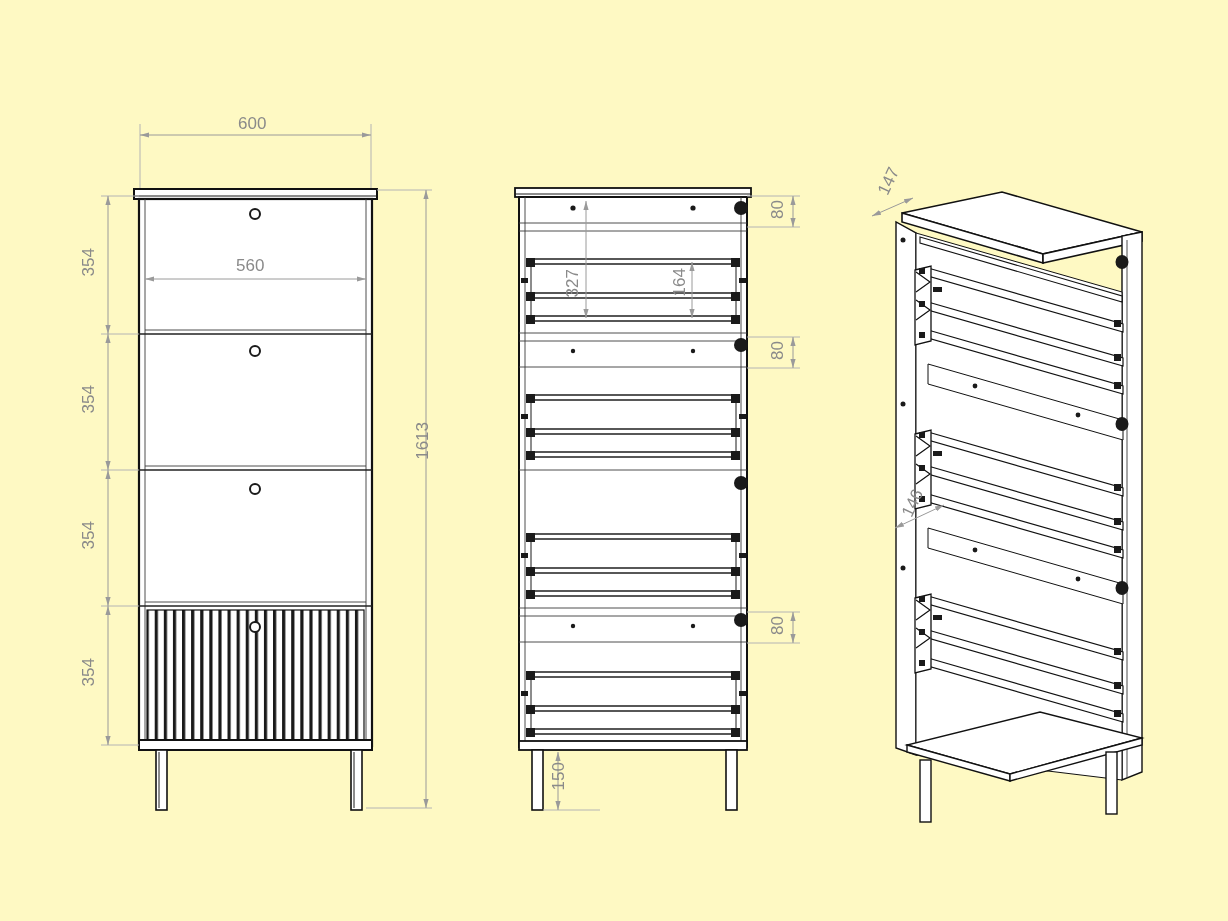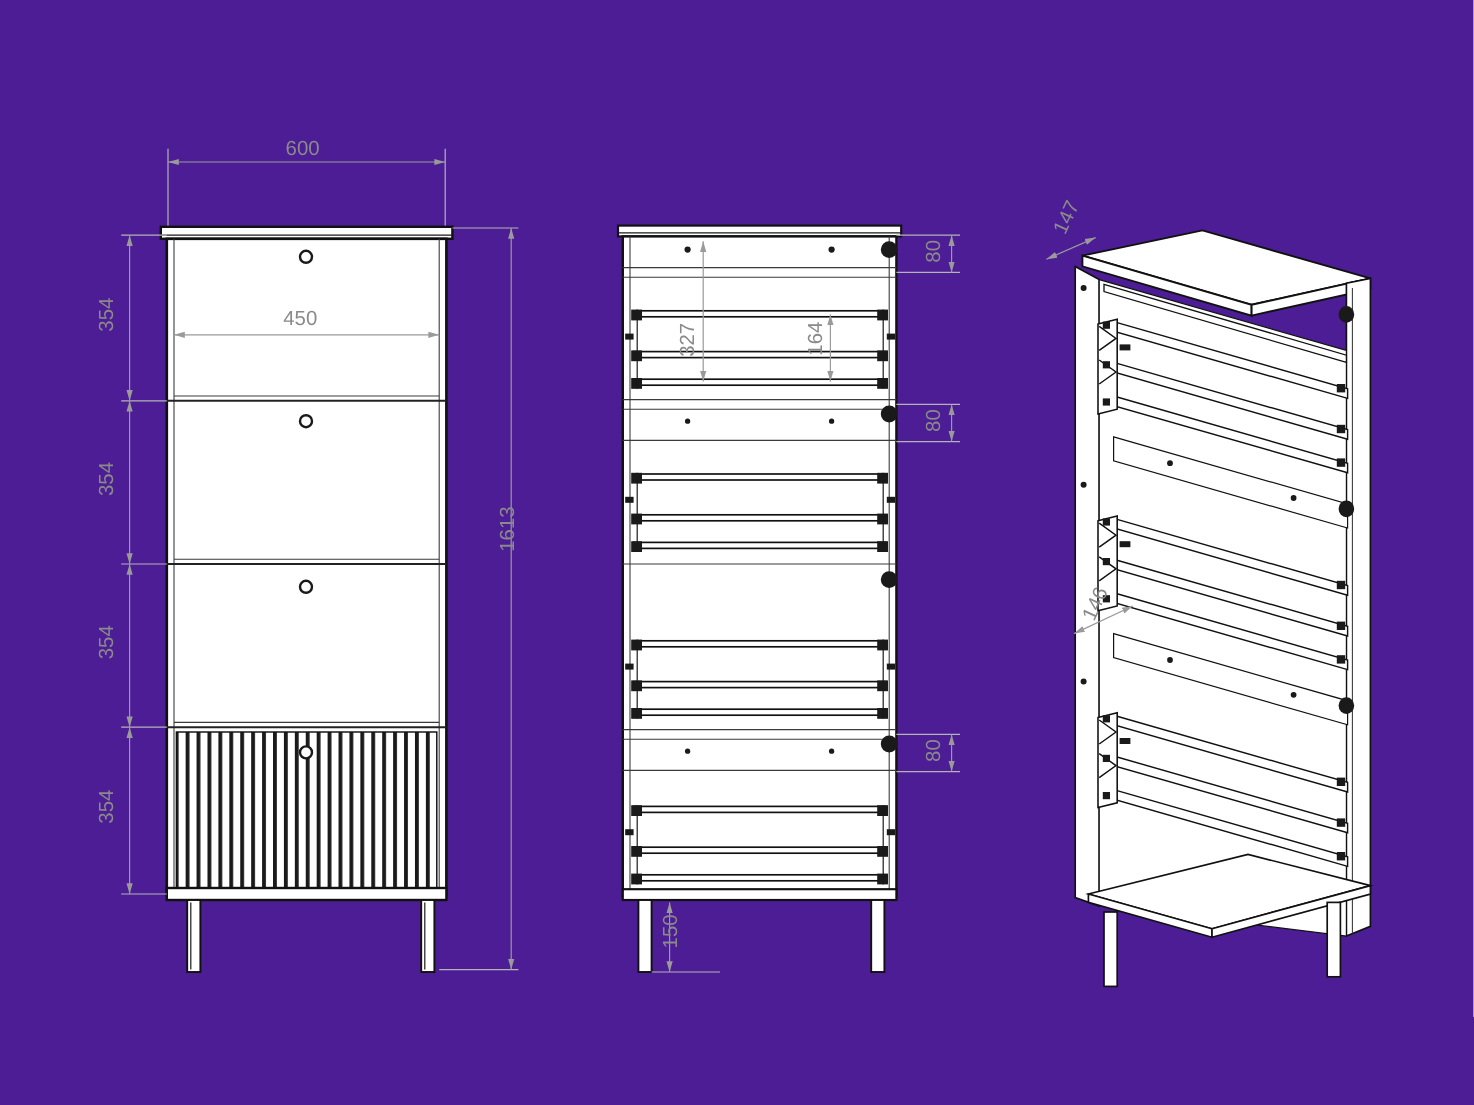--- a/index.html
+++ b/index.html
@@ -12,21 +12,21 @@
     width: 1228px;
     height: 921px;
     font-family: "Liberation Sans", sans-serif;
     overflow: hidden;
     position: relative;
   }
   #sheet {
     position: relative;
     width: 1228px;
     height: 921px;
-    background: #4c1d95;
+    background: #fef9c3;
   }
   svg#drawing {
     position: absolute;
     left: 0;
     top: 0;
     width: 1228px;
     height: 921px;
     display: block;
   }
   .dim-line {
@@ -369,21 +369,21 @@
       <g>
         <line class="dim-line" x1="895" y1="528" x2="944" y2="505" marker-start="url(#arrR)" marker-end="url(#arrL)"></line>
       </g>
     </g>
   </svg>
 
   <div class="labels">
 
     <span style="position:absolute;left:238px;top:114px;font-size:17px;color:#8a8a8a;font-family:'Liberation Sans',sans-serif;">600</span>
 
-    <span style="position:absolute;left:236px;top:256px;font-size:17px;color:#8a8a8a;font-family:'Liberation Sans',sans-serif;">450</span>
+    <span style="position:absolute;left:236px;top:256px;font-size:17px;color:#8a8a8a;font-family:'Liberation Sans',sans-serif;">560</span>
 
     <span style="position:absolute;left:79px;top:248px;font-size:17px;color:#8a8a8a;font-family:'Liberation Sans',sans-serif;writing-mode:vertical-rl;transform:rotate(180deg);">354</span>
     <span style="position:absolute;left:79px;top:385px;font-size:17px;color:#8a8a8a;font-family:'Liberation Sans',sans-serif;writing-mode:vertical-rl;transform:rotate(180deg);">354</span>
     <span style="position:absolute;left:79px;top:521px;font-size:17px;color:#8a8a8a;font-family:'Liberation Sans',sans-serif;writing-mode:vertical-rl;transform:rotate(180deg);">354</span>
     <span style="position:absolute;left:79px;top:658px;font-size:17px;color:#8a8a8a;font-family:'Liberation Sans',sans-serif;writing-mode:vertical-rl;transform:rotate(180deg);">354</span>
 
     <span style="position:absolute;left:413px;top:422px;font-size:17px;color:#8a8a8a;font-family:'Liberation Sans',sans-serif;writing-mode:vertical-rl;transform:rotate(180deg);">1613</span>
 
     <span style="position:absolute;left:563px;top:269px;font-size:17px;color:#8a8a8a;font-family:'Liberation Sans',sans-serif;writing-mode:vertical-rl;transform:rotate(180deg);">327</span>
     <span style="position:absolute;left:670px;top:268px;font-size:17px;color:#8a8a8a;font-family:'Liberation Sans',sans-serif;writing-mode:vertical-rl;transform:rotate(180deg);">164</span>

